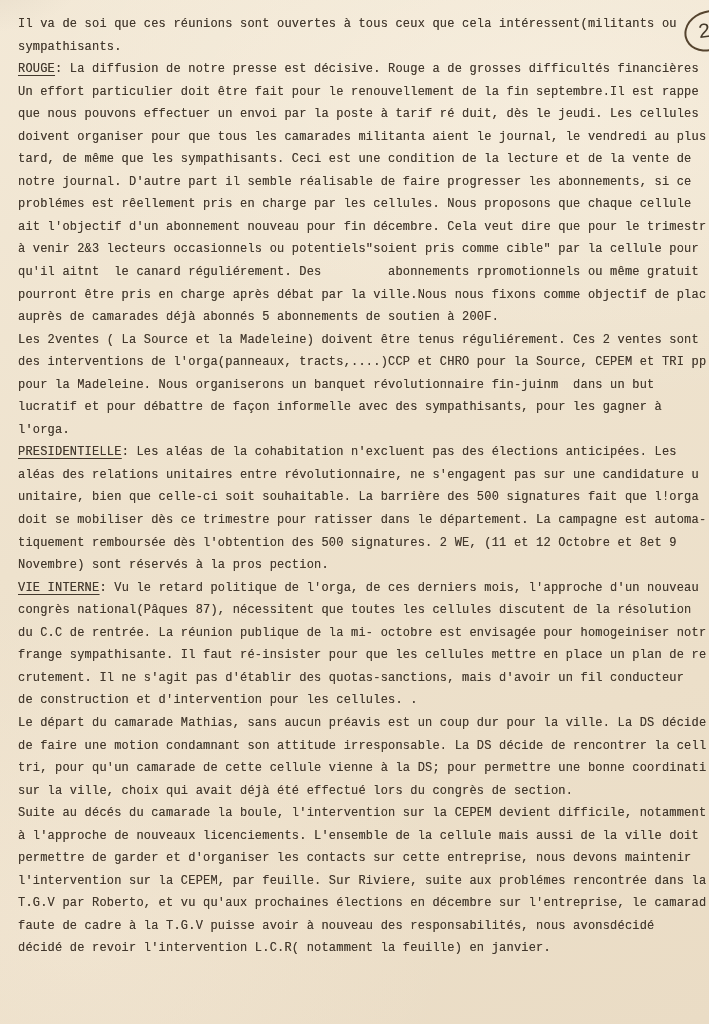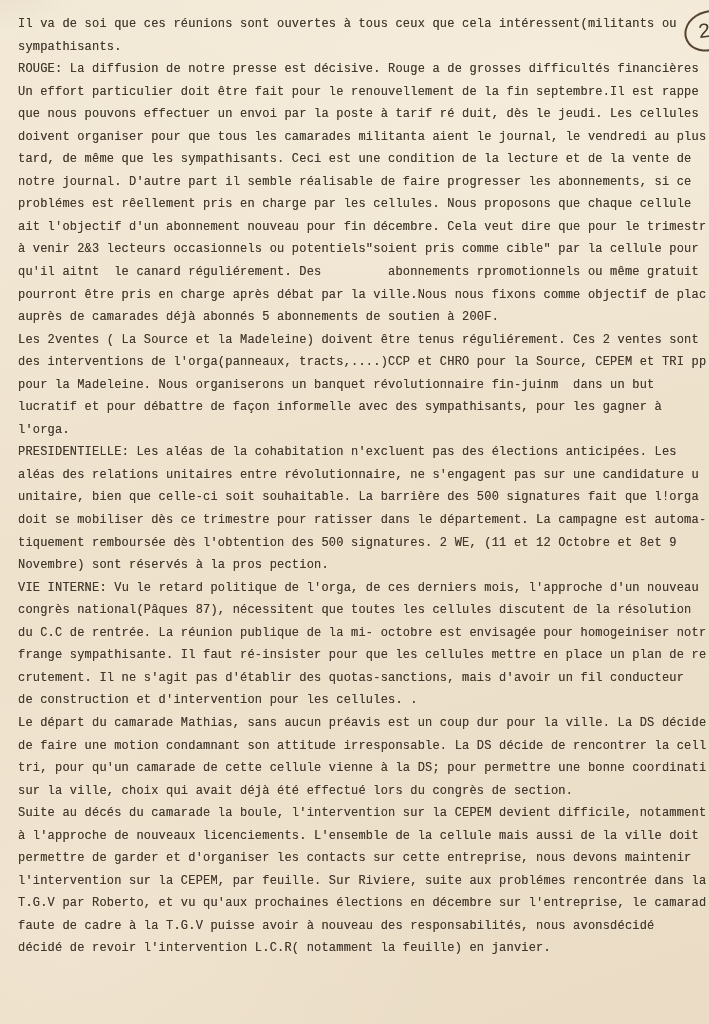--- a/index.html
+++ b/index.html
@@ -24,20 +24,21 @@
   .lines {
     position:absolute; top:13px; left:18px; right:0; bottom:0;
     font-size:12px; line-height:22.55px;
     color:#42382d;
     white-space:pre; overflow:hidden;
     text-shadow:0 0 0.5px rgba(58,46,32,0.55);
     letter-spacing:0.2px;
   }
   .line { height:22.55px; overflow:hidden; }
   .hd {
+    text-decoration:underline;
     text-underline-offset:3px;
     text-decoration-thickness:1.2px;
   }
   .pagenum {
     position:absolute; top:11px; left:684px;
     width:44px; height:36px;
     border:2.2px solid #55442f; border-radius:55% 45% 50% 50%;
     transform:rotate(-14deg);
     display:flex; align-items:center; justify-content:center;
     font-size:21px; color:#453a2b;

